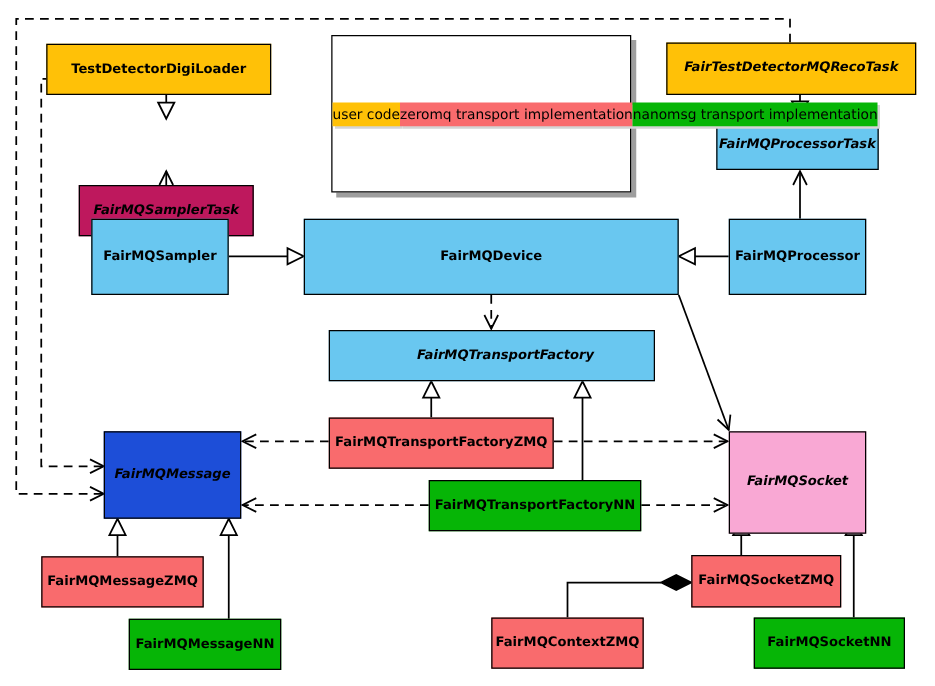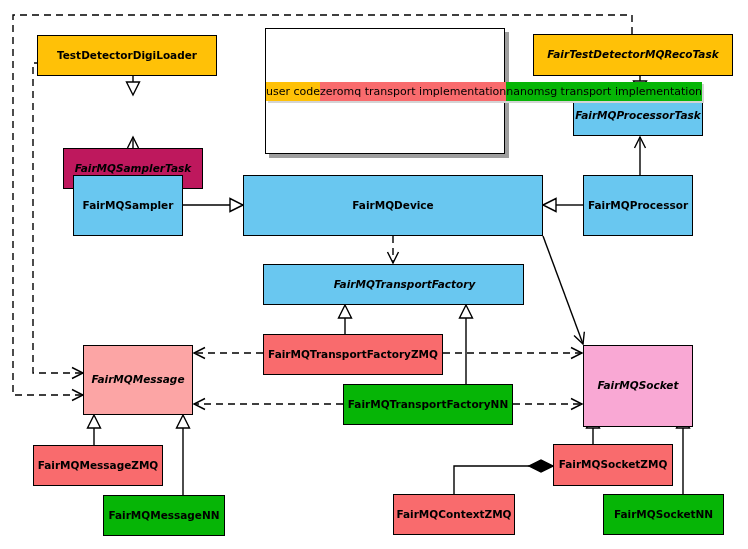--- a/index.html
+++ b/index.html
@@ -164,21 +164,21 @@
       </div>
       <div class="node abstract" style="left: 263px; top: 264px; width: 261px; height: 41px; background: rgb(105, 199, 240); padding-left: 24px;">
         <span>FairMQTransportFactory</span>
       </div>
       <div class="node" style="left: 263px; top: 334px; width: 180px; height: 41px; background: rgb(249, 107, 109);">
         <span>FairMQTransportFactoryZMQ</span>
       </div>
       <div class="node" style="left: 343px; top: 384px; width: 170px; height: 41px; background: rgb(6, 181, 6);">
         <span>FairMQTransportFactoryNN</span>
       </div>
-      <div class="node abstract" style="left: 83px; top: 345px; width: 110px; height: 70px; background: #fca5a5;">
+      <div class="node abstract" style="left: 83px; top: 345px; width: 110px; height: 70px; background: #1d4ed8;">
         <span>FairMQMessage</span>
       </div>
       <div class="node abstract" style="left: 583px; top: 345px; width: 110px; height: 82px; background: #f9a8d4;">
         <span>FairMQSocket</span>
       </div>
       <div class="node" style="left: 33px; top: 445px; width: 130px; height: 41px; background: rgb(249, 107, 109);">
         <span>FairMQMessageZMQ</span>
       </div>
       <div class="node" style="left: 103px; top: 495px; width: 122px; height: 41px; background: rgb(6, 181, 6);">
         <span>FairMQMessageNN</span>

